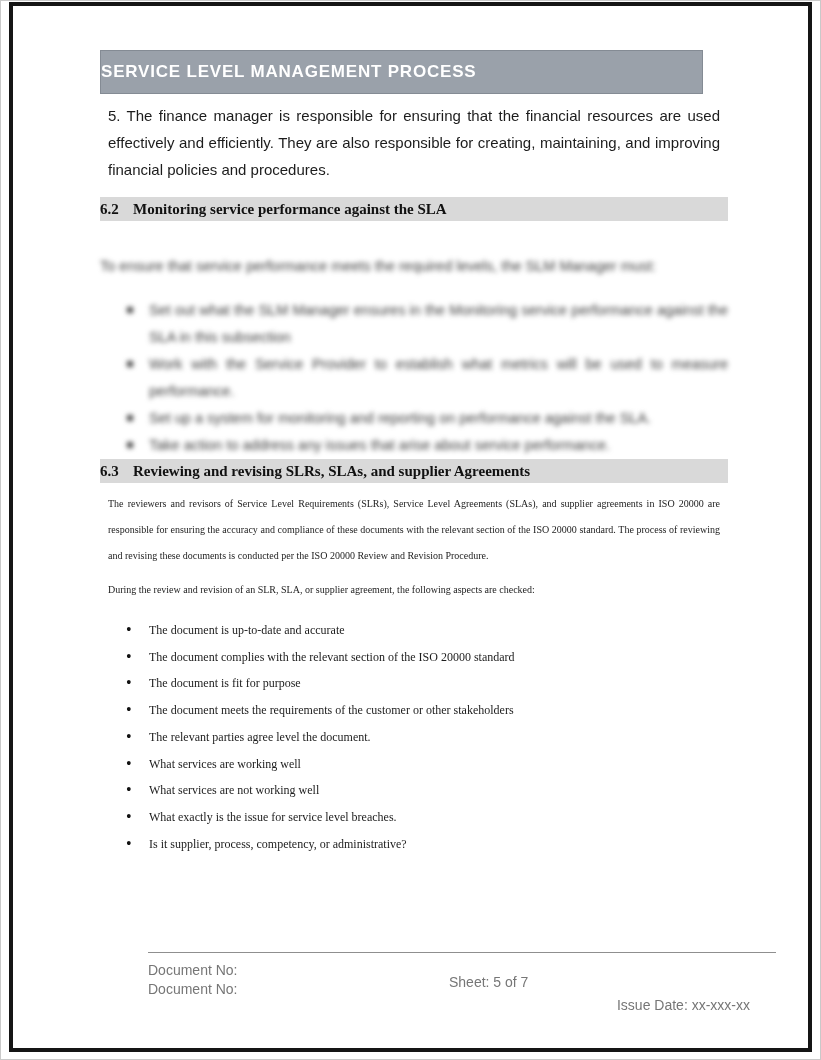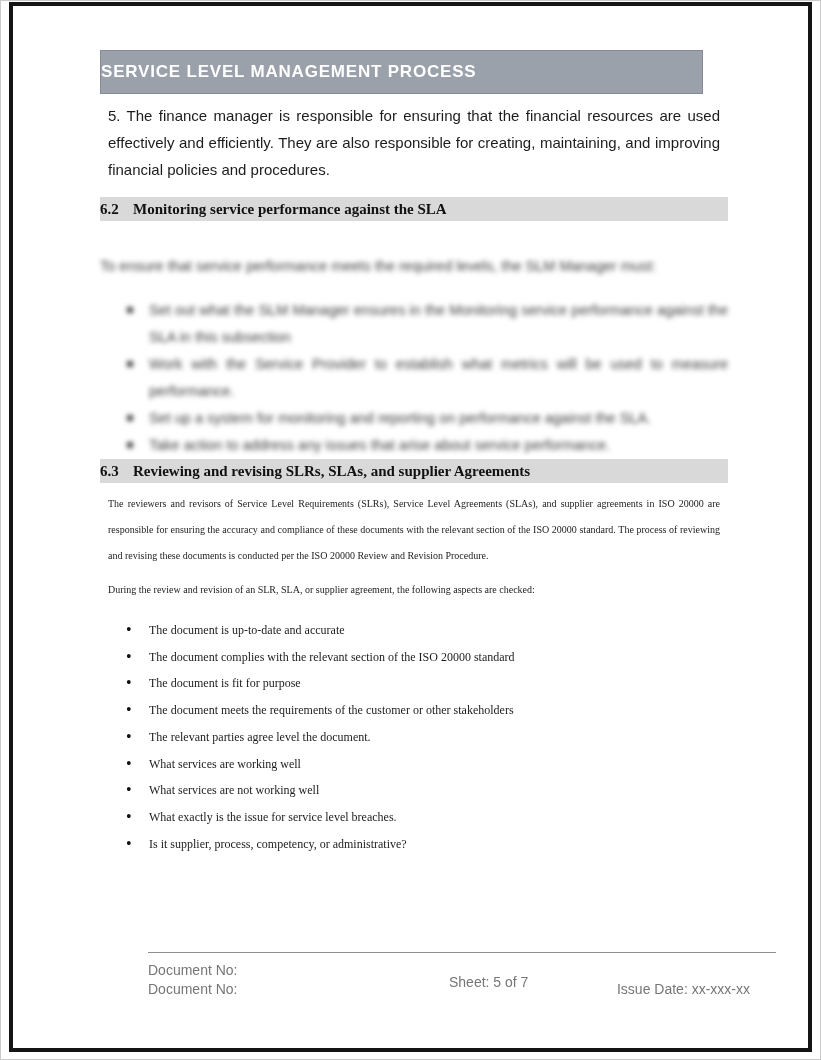--- a/index.html
+++ b/index.html
@@ -83,21 +83,21 @@
     position:absolute; left:99px; top:951px; width:628px;
     border-top:1px solid #8f8f8f;
     font-family:"Liberation Sans", sans-serif;
     font-size:14px; color:#767676;
     padding-top:8px;
     margin-left:48px;
   }
   .footer-row { position:relative; height:18px; line-height:18px; }
   .footer-row .sheet { position:absolute; left:301px; top:12px; }
   .footer-row.row2 { margin-top:1px; }
-  .footer-row .issue { position:absolute; right:26px; top:0; }
+  .footer-row .issue { position:absolute; right:26px; top:16px; }
 </style>
 </head>
 <body>
 
 <div class="page">
   <div class="frame"></div>
 
   <div class="content">
 
     <div class="banner">

